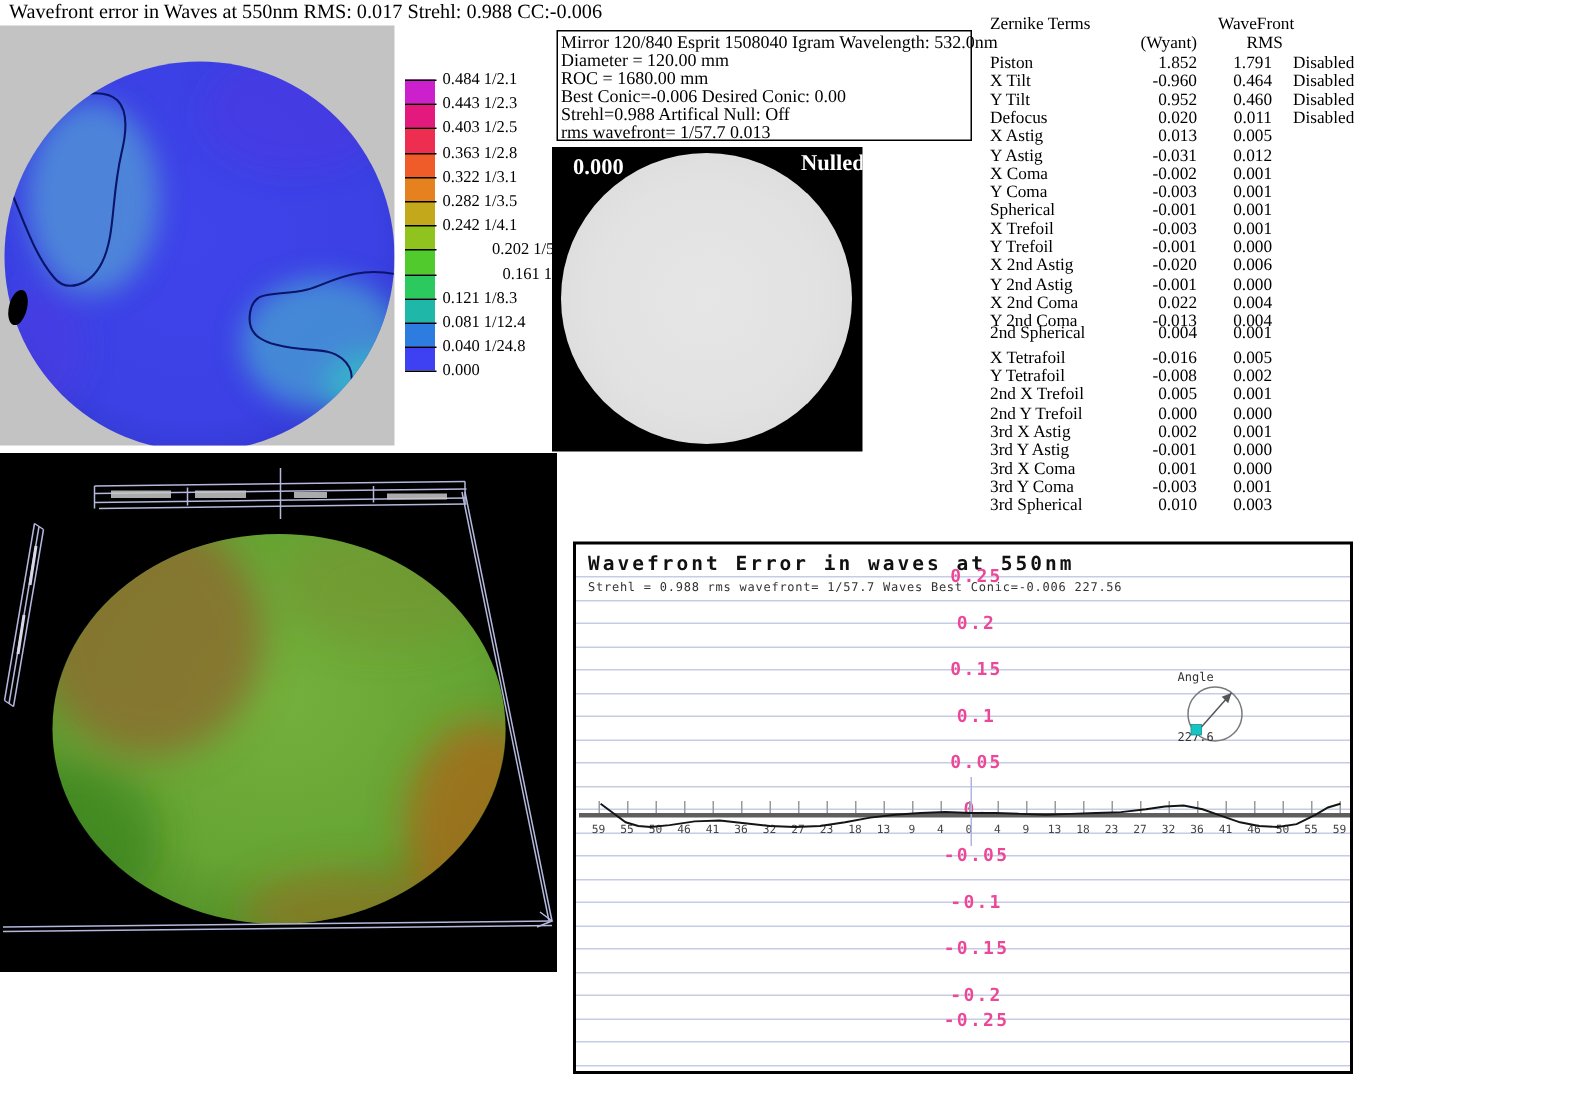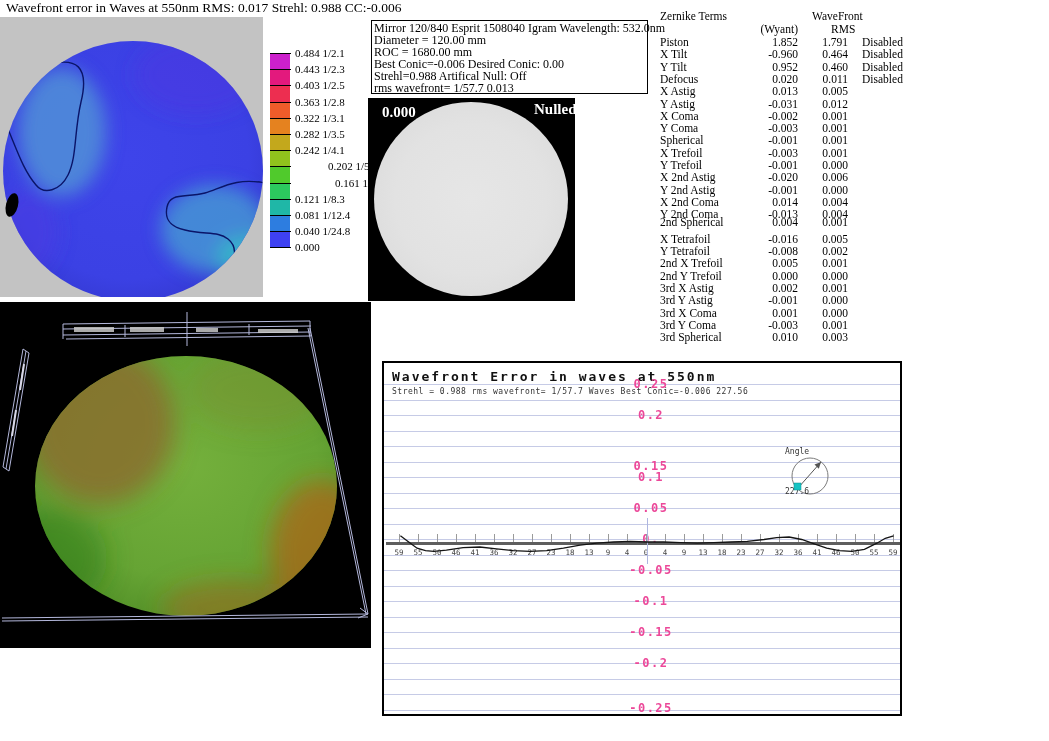--- a/index.html
+++ b/index.html
@@ -223,21 +223,21 @@
           <div class="z-wyant">-0.020</div>
           <div class="z-rms">0.006</div>
         </div>
         <div class="z-row" style="top: 175.6px;">
           <div class="z-name">Y 2nd Astig</div>
           <div class="z-wyant">-0.001</div>
           <div class="z-rms">0.000</div>
         </div>
         <div class="z-row" style="top: 187.9px;">
           <div class="z-name">X 2nd Coma</div>
-          <div class="z-wyant">0.014</div>
+          <div class="z-wyant">0.022</div>
           <div class="z-rms">0.004</div>
         </div>
         <div class="z-row" style="top: 200.2px;">
           <div class="z-name">Y 2nd Coma</div>
           <div class="z-wyant">-0.013</div>
           <div class="z-rms">0.004</div>
         </div>
         <div class="z-row" style="top: 208px;">
           <div class="z-name">2nd Spherical</div>
           <div class="z-wyant">0.004</div>
@@ -373,29 +373,29 @@
         <div class="gridline" style="top: 300px;"></div>
         <div class="gridline" style="top: 315.5px;"></div>
         <div class="gridline" style="top: 331px;"></div>
         <div class="gridline" style="top: 346.5px;"></div>
       </div>
     <div class="plot-title">Wavefront Error in waves at 550nm</div>
     <div class="plot-sub">Strehl = 0.988 rms wavefront= 1/57.7 Waves Best Conic=-0.006 227.56</div>
     <div id="ylabels">
         <div class="ylab" style="top: 21px;">0.25</div>
         <div class="ylab" style="top: 52px;">0.2</div>
-        <div class="ylab" style="top: 83px; margin-top: 20px;">0.15</div>
+        <div class="ylab" style="top: 83px;">0.15</div>
         <div class="ylab" style="top: 114px;">0.1</div>
         <div class="ylab" style="top: 145px;">0.05</div>
         <div class="ylab" style="top: 176px;">0.</div>
         <div class="ylab" style="top: 207px;">-0.05</div>
         <div class="ylab" style="top: 238px;">-0.1</div>
         <div class="ylab" style="top: 269px;">-0.15</div>
         <div class="ylab" style="top: 300px;">-0.2</div>
-        <div class="ylab" style="top: 345px;">-0.25</div>
+        <div class="ylab" style="top: 317px;">-0.25</div>
       </div>
     <div class="xaxis"></div>
     <div id="xticks">
         <div class="xtick" style="left: 15px;"></div>
         <div class="xlab" style="left: 15px;">59</div>
         <div class="xtick" style="left: 34px;"></div>
         <div class="xlab" style="left: 34px;">55</div>
         <div class="xtick" style="left: 53px;"></div>
         <div class="xlab" style="left: 53px;">50</div>
         <div class="xtick" style="left: 72px;"></div>

